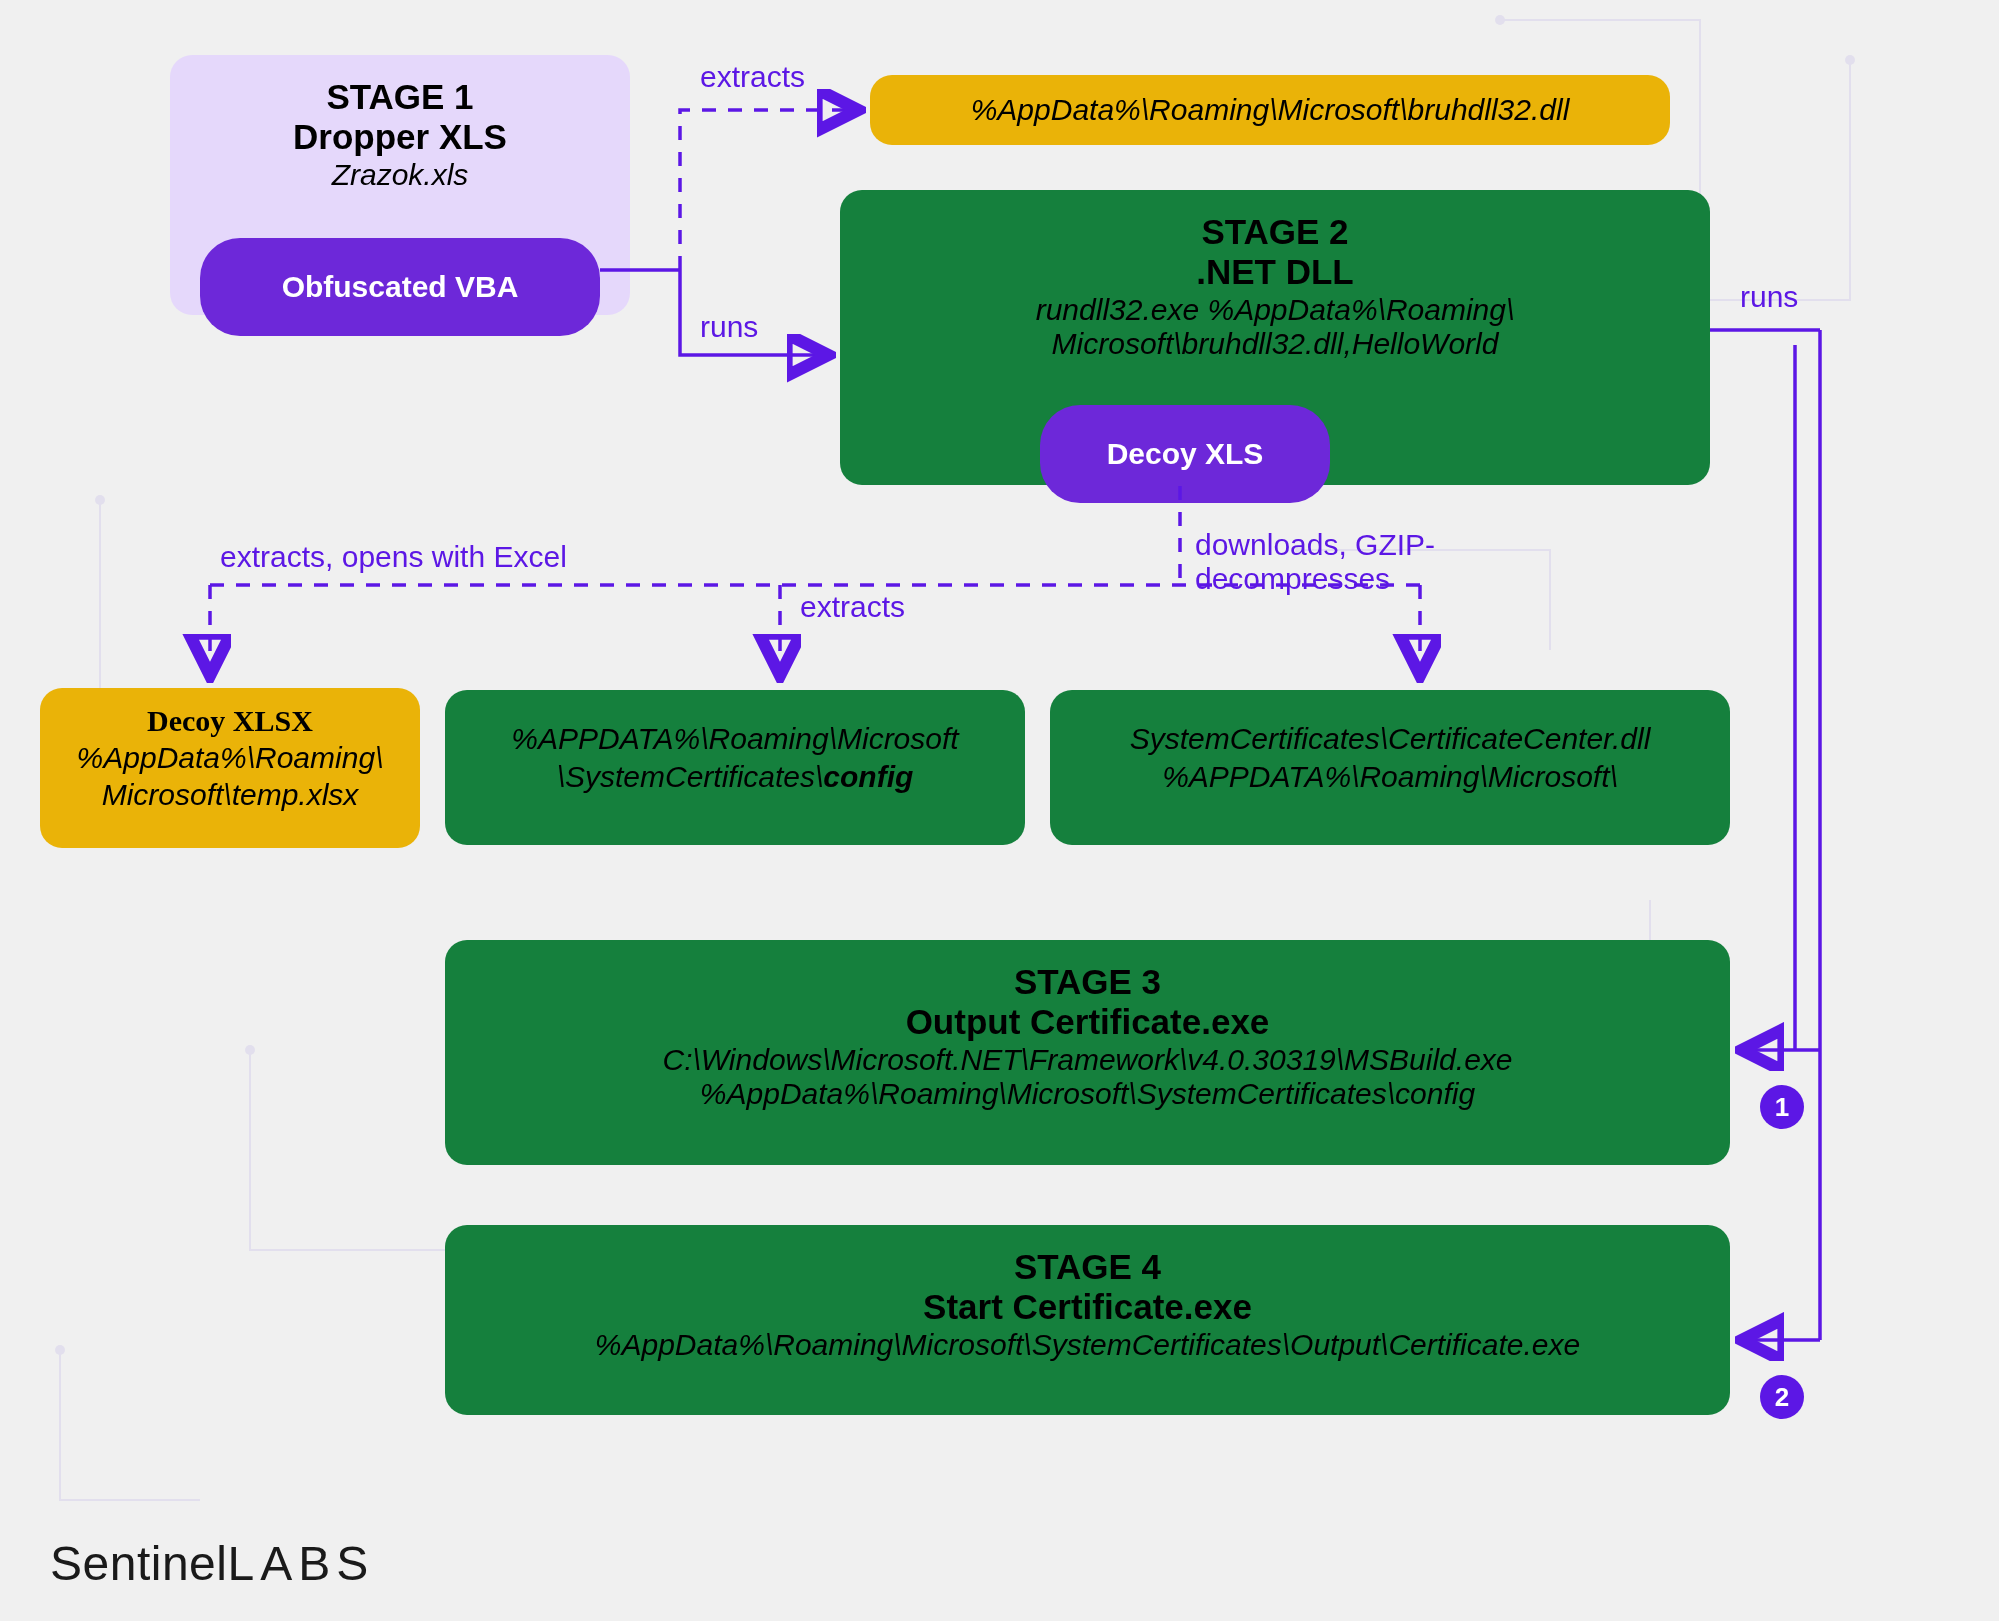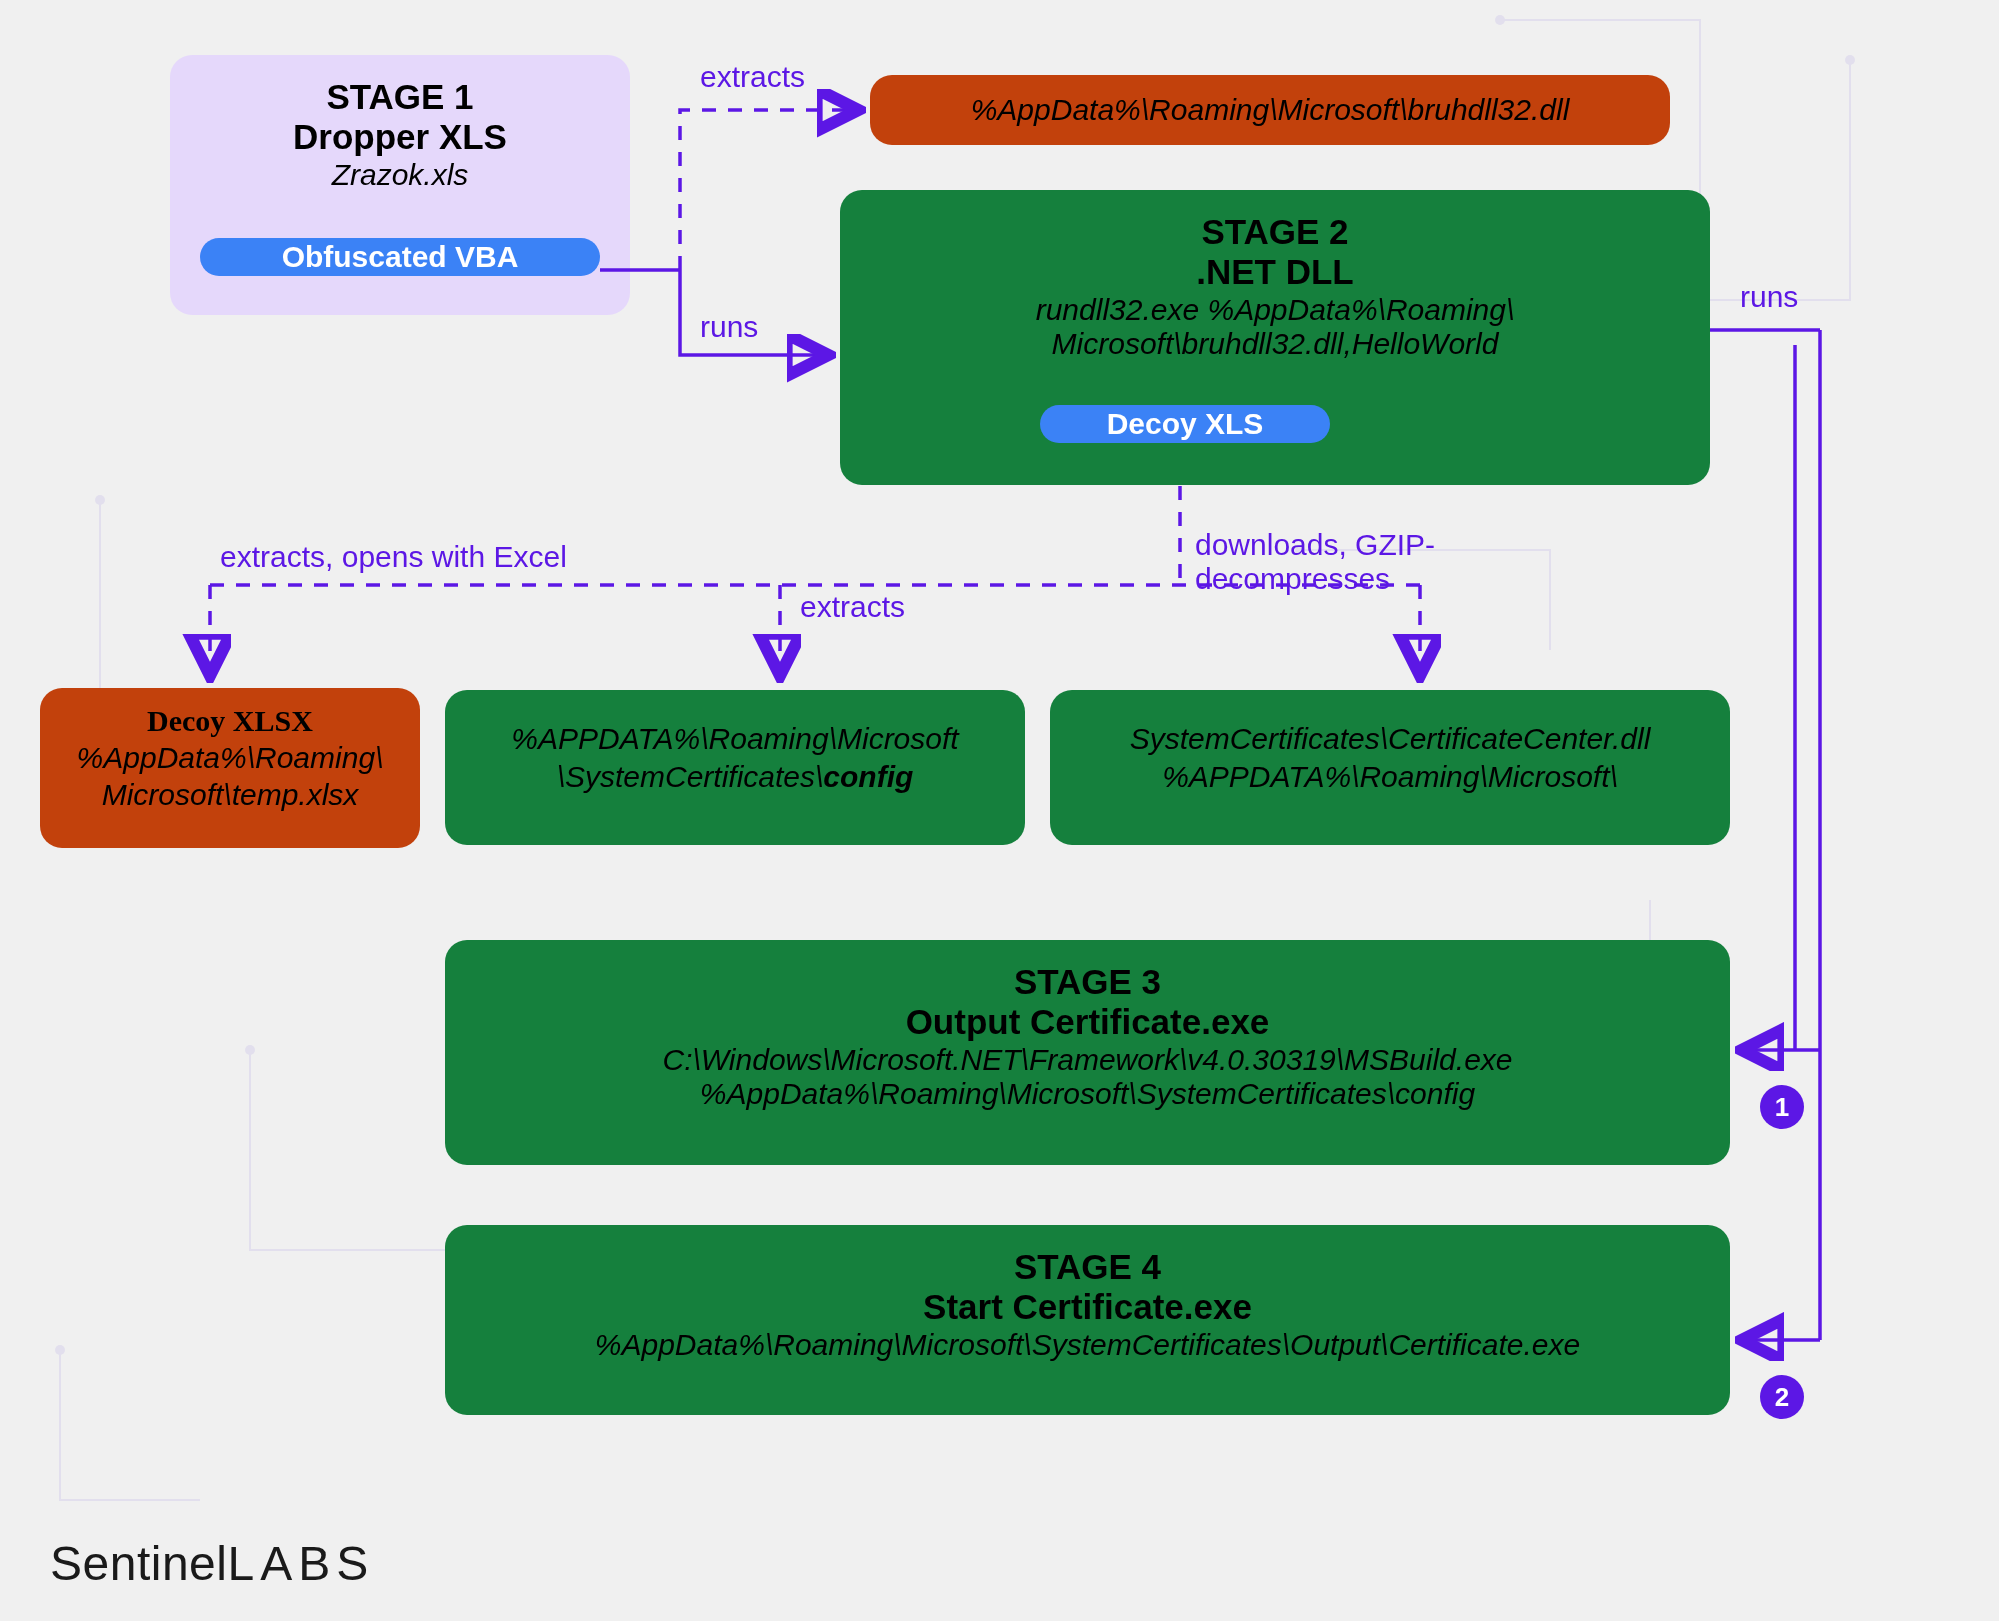--- a/index.html
+++ b/index.html
@@ -31,35 +31,35 @@
 
   .box {
     position: absolute;
     border-radius: 22px;
     text-align: center;
     color: #000;
     padding: 22px 26px;
   }
   .box-light { background: #e5d8fb; }
   .box-med   { background: #15803d; }
-  .box-pale  { background: #c2410c; }
+  .box-pale  { background: #eab308; }
 
   .stage-title { font-weight: 800; font-size: 35px; line-height: 1.15; }
   .stage-sub   { font-style: italic; font-size: 30px; }
   .path-text   { font-style: italic; font-size: 30px; line-height: 1.25; }
   .path-text .b { font-weight: 800; }
 
   .pill {
     position: absolute;
-    background: #3b82f6;
+    background: #6d28d9;
     color: #fff;
     font-weight: 700;
     font-size: 30px;
     border-radius: 40px;
-    padding: 2px 40px;
+    padding: 32px 40px;
     text-align: center;
   }
 
   .edge-label {
     position: absolute;
     color: #5c17e5;
     font-size: 30px;
   }
 
   .num-badge {

